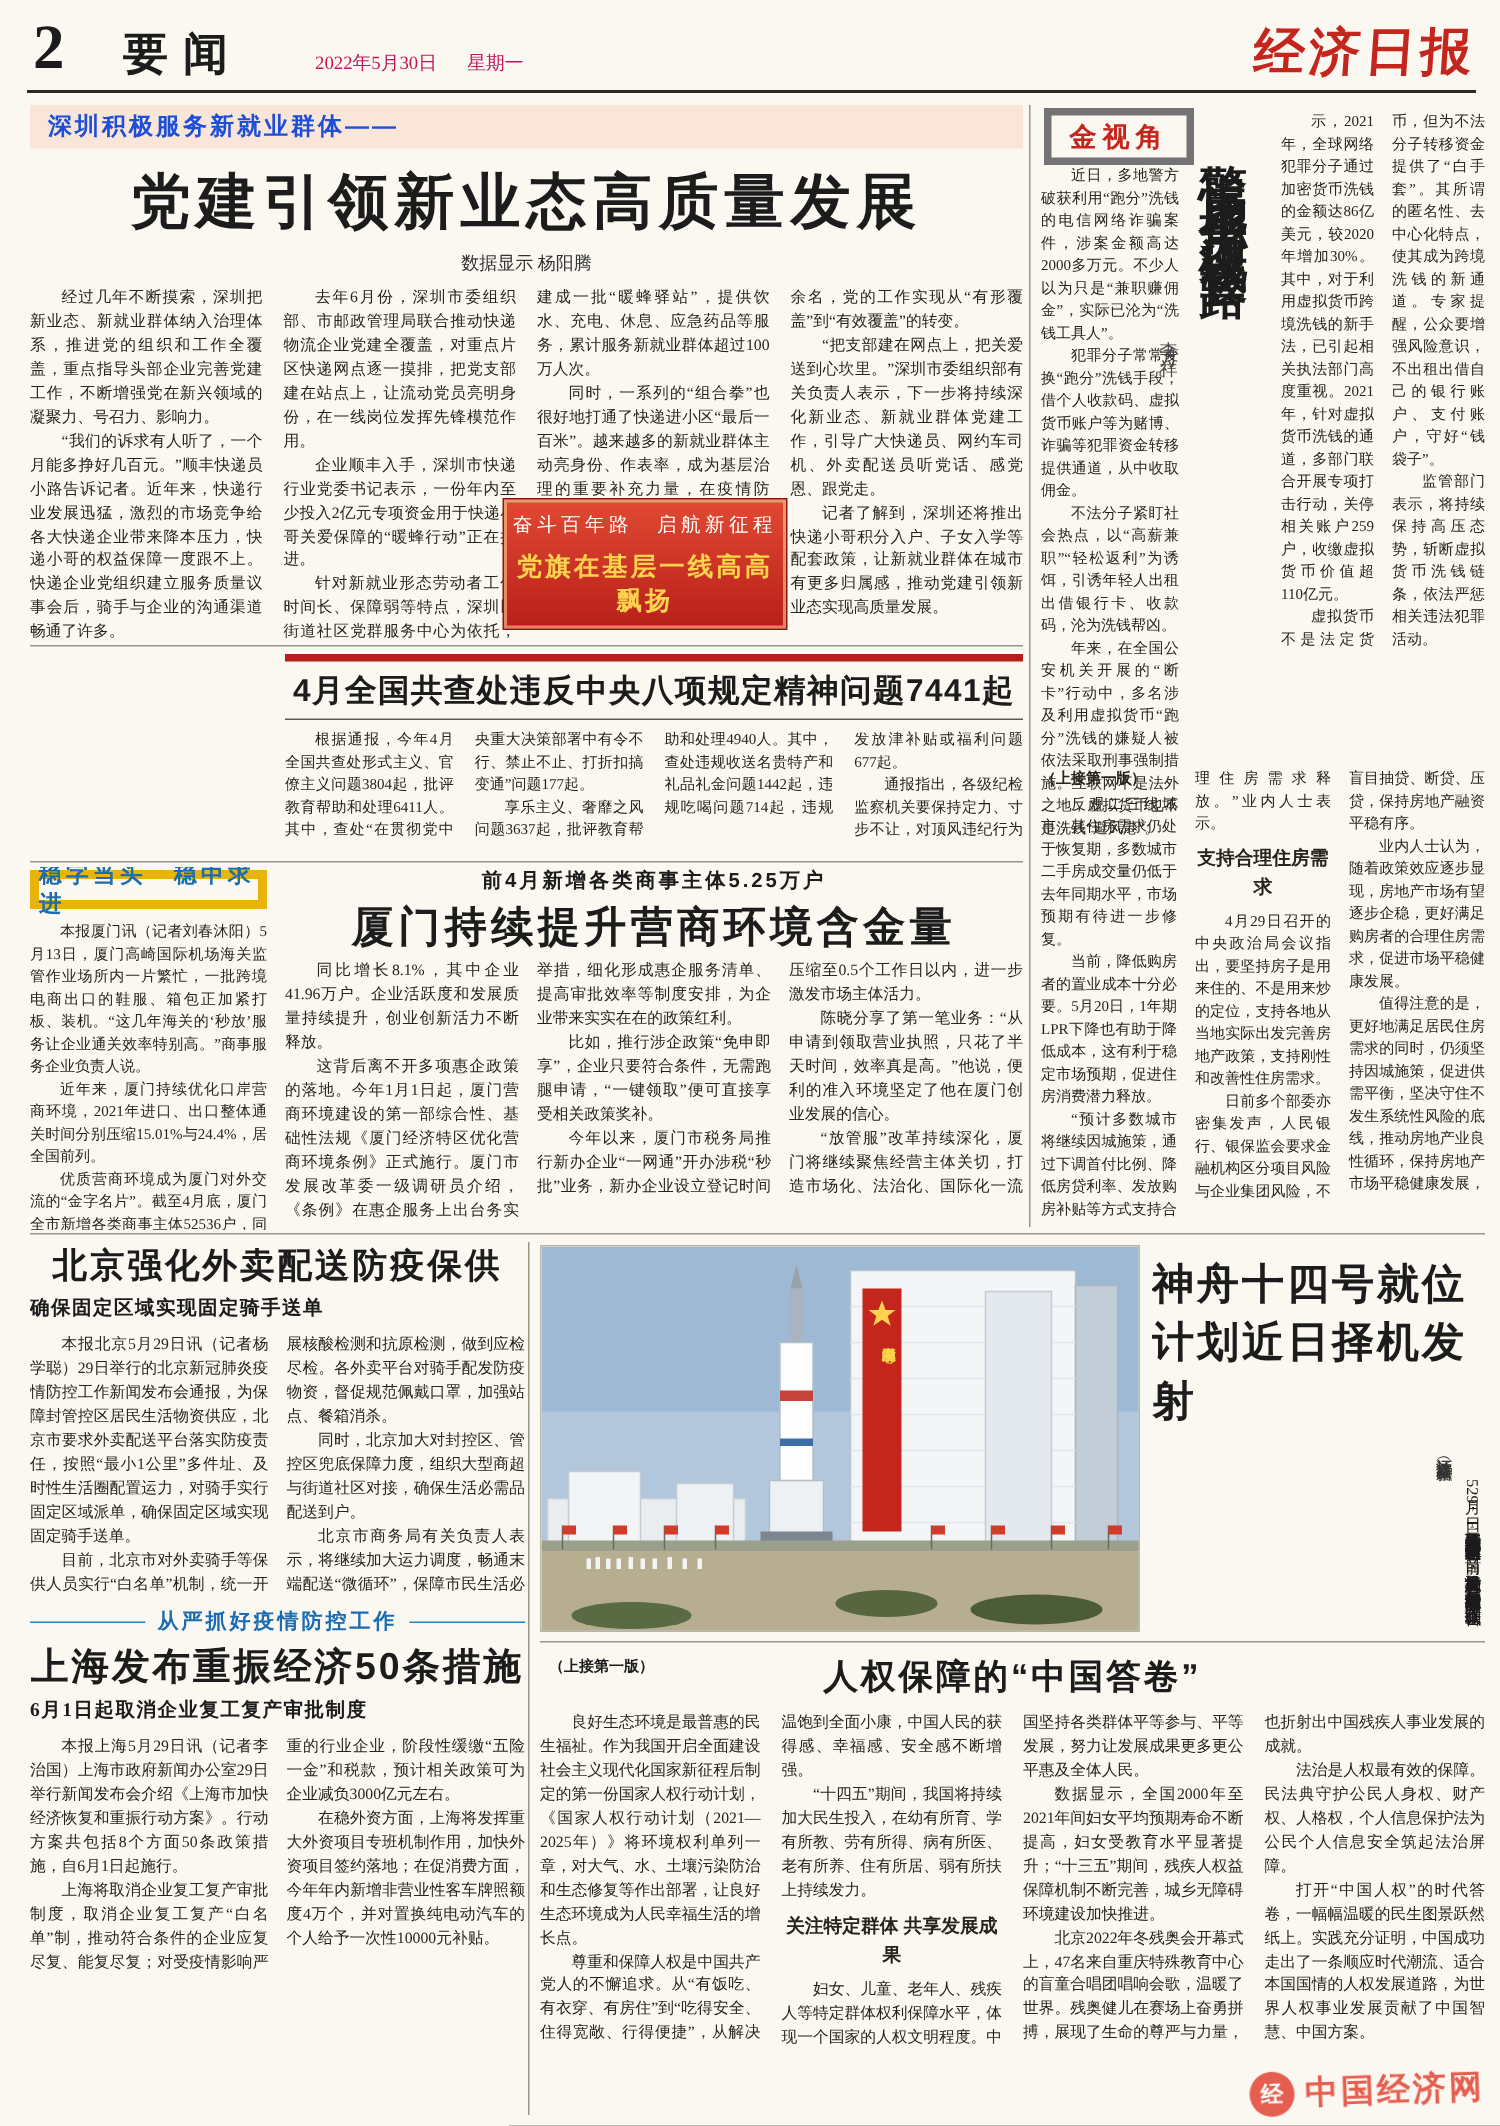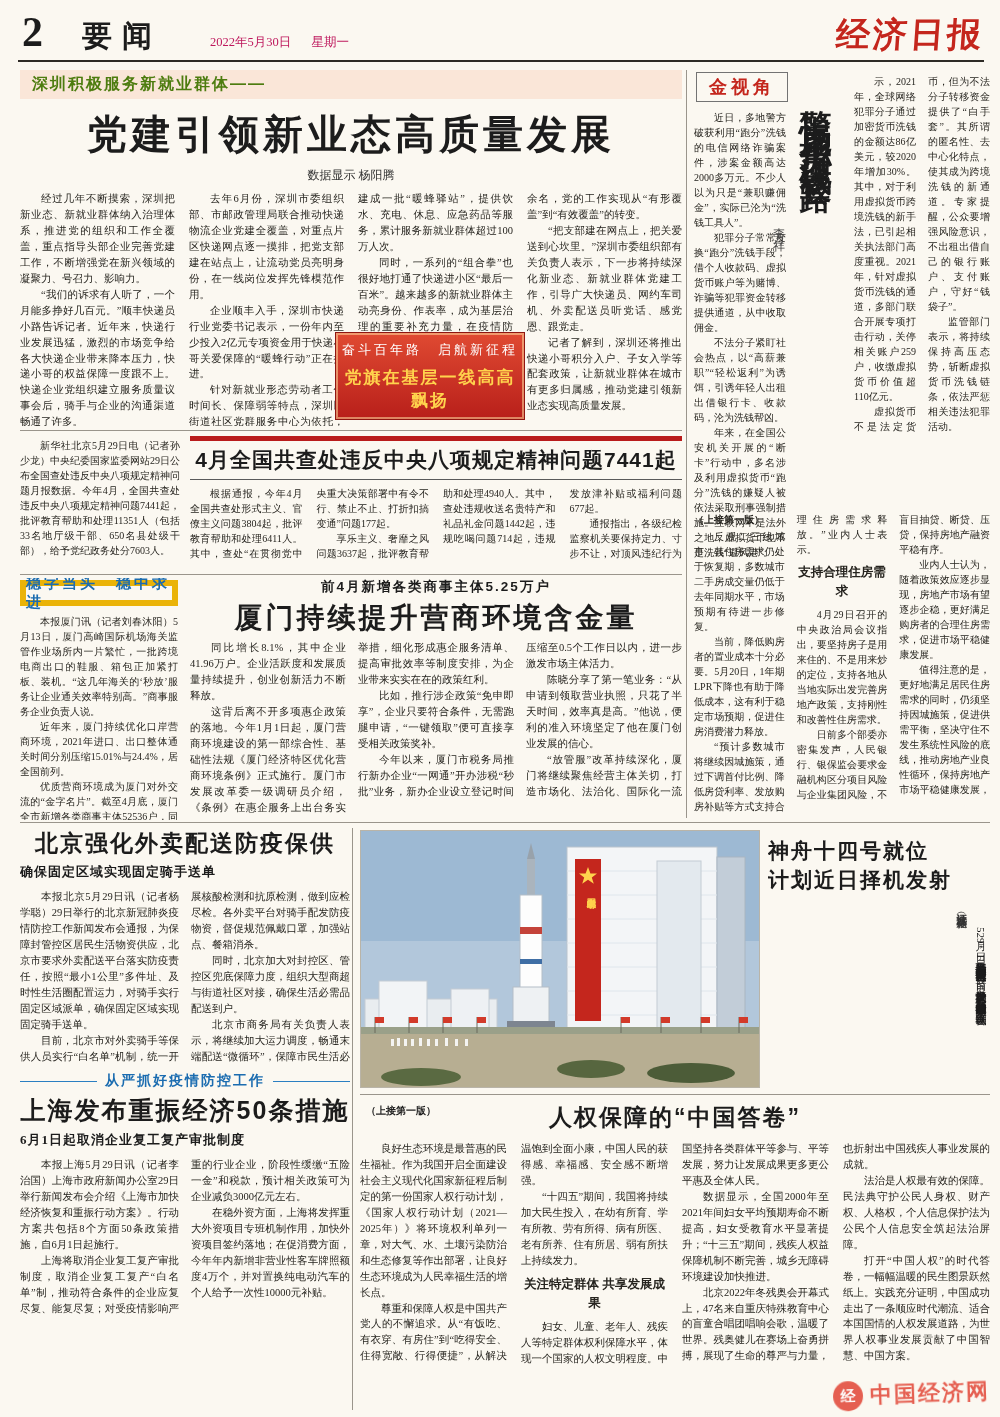--- a/index.html
+++ b/index.html
@@ -16,49 +16,49 @@
   .small-text{font-size:10px;line-height:1.5}
   .cols2{column-count:2;column-gap:12px}
   .cols3{column-count:3;column-gap:12px}
   .cols4{column-count:4;column-gap:14px}
   
   .pageno{font-size:42px;font-weight:bold}
   .section-title{font-size:30px;font-weight:bold;letter-spacing:10px}
   .date-line{font-size:12.5px;color:#be185d}
   .paper-title{font-size:34px;font-weight:bold;color:#c4261d;letter-spacing:3px;transform:skewX(-4deg)}
   
-  .kicker-strip{background:#fae6d8;color:#4d7c0f;font-weight:bold;font-size:16px;padding:4px 12px;letter-spacing:2px}
+  .kicker-strip{background:#fae6d8;color:#1d4ed8;font-weight:bold;font-size:16px;padding:4px 12px;letter-spacing:2px}
   .lead-headline{font-size:40px;font-weight:bold;letter-spacing:4px;text-align:center;margin-top:8px}
   .byline{font-size:12px;text-align:center;margin:5px 0 7px;color:#333}
   .promo{position:absolute;background:linear-gradient(180deg,#e04a32,#b81f1a);color:#fff;display:flex;flex-direction:column;justify-content:center;text-align:center;gap:7px;border:1px solid #8f1510;box-shadow:inset 0 0 0 2px rgba(255,220,160,.55)}
   .promo .l1{font-size:13px;letter-spacing:3px}
   .promo .l2{font-size:17px;font-weight:bold;color:#ffd34d;letter-spacing:2px}
   
-  .gold-label{display:inline-block;color:#c4261d;border:1px solid #737373;font-weight:bold;font-size:18px;letter-spacing:4px;padding:2px 12px}
+  .gold-label{display:inline-block;color:#c4261d;border:5px solid #737373;font-weight:bold;font-size:18px;letter-spacing:4px;padding:2px 12px}
   .vert{writing-mode:vertical-rl}
   .v-headline{font-size:32px;font-weight:bold;letter-spacing:8px}
   .v-author{font-size:12px;color:#444;letter-spacing:6px}
   .subhead{font-size:12.5px;font-weight:bold;text-align:center;margin:6px 0;text-indent:0}
   .continued-marker{font-weight:bold;font-size:10px;margin-bottom:2px}
   
   .rule-box{border-top:5px solid #b91c1c;border-bottom:1px solid #5a5a5a;display:flex;align-items:center;justify-content:center}
   .insp-headline{font-size:21px;font-weight:bold;letter-spacing:1px}
   
   .blue-label{border:6px solid #eab308;color:#1b6cb0;font-weight:bold;font-size:15px;letter-spacing:3px;display:flex;align-items:center;justify-content:center}
   .kicker-sm{font-size:13.5px;font-weight:bold;letter-spacing:2px;text-align:center}
   .xm-headline{font-size:28px;font-weight:bold;letter-spacing:3px;text-align:center}
   
   .bj-headline{font-size:23px;font-weight:bold;letter-spacing:2px;text-align:center}
   .sub-deck{font-size:13px;font-weight:bold;text-align:left;letter-spacing:1px;margin-top:4px}
   .label-row{display:flex;align-items:center;gap:8px}
   .label-row .line{flex:1;border-top:1px solid #2b7fc2}
   .label-row .txt{color:#1b6cb0;font-weight:bold;font-size:14px;letter-spacing:2px}
   .sh-headline{font-size:25px;font-weight:bold;letter-spacing:2px;text-align:center;margin-top:4px}
   
-  .ph-head{font-size:21px;font-weight:bold;line-height:1.4;letter-spacing:2px}
+  .ph-head{font-size:28px;font-weight:bold;line-height:1.4;letter-spacing:2px}
   .v-caption{writing-mode:vertical-rl;font-size:11px;line-height:1.75;text-align:justify}
   .v-caption p{text-indent:2em;margin:0}
   .v-caption .credit{text-indent:0;color:#333}
   
   .rights-headline{font-size:23px;font-weight:bold;letter-spacing:2px;text-align:center}
   
   .watermark{position:absolute;right:10px;bottom:8px;display:flex;align-items:center;gap:7px;opacity:.8;transform:rotate(-2deg);filter:blur(.3px);z-index:9}
   .watermark .ball{width:30px;height:30px;border-radius:50%;background:#e03a2a;color:#fff;display:flex;align-items:center;justify-content:center;font-weight:bold;font-size:15px}
   .watermark .wm-text{color:#e03a2a;font-weight:bold;font-size:22px;letter-spacing:2px}
 </style>
@@ -126,23 +126,20 @@
           <p>4月29日召开的中央政治局会议指出，要坚持房子是用来住的、不是用来炒的定位，支持各地从当地实际出发完善房地产政策，支持刚性和改善性住房需求。</p>
           <p>日前多个部委亦密集发声，人民银行、银保监会要求金融机构区分项目风险与企业集团风险，不盲目抽贷、断贷、压贷，保持房地产融资平稳有序。</p>
           <p>业内人士认为，随着政策效应逐步显现，房地产市场有望逐步企稳，更好满足购房者的合理住房需求，促进市场平稳健康发展。</p>
           <p>值得注意的是，更好地满足居民住房需求的同时，仍须坚持因城施策，促进供需平衡，坚决守住不发生系统性风险的底线，推动房地产业良性循环，保持房地产市场平稳健康发展，坚持“房住不炒”定位。</p>
         </div>
     </div>
   </div>
 
   <div class="hline" style="left:20px;top:430px;width:662px"></div>
   <div class="region" style="left:20px;top:434px;width:662px;height:136px">
-    <div class="abs body-text small-text" style="left:0;top:4px;width:160px;height:130px">
-        <p>新华社北京5月29日电（记者孙少龙）中央纪委国家监委网站29日公布全国查处违反中央八项规定精神问题月报数据。今年4月，全国共查处违反中央八项规定精神问题7441起，批评教育帮助和处理11351人（包括33名地厅级干部、650名县处级干部），给予党纪政务处分7603人。</p>
-      </div>
     <div class="abs rule-box" style="left:170px;top:2px;width:492px;height:44px">
       <div class="insp-headline sans">4月全国共查处违反中央八项规定精神问题7441起</div>
     </div>
     <div class="abs body-text small-text cols4" style="left:170px;top:52px;width:492px;height:82px">
         <p>根据通报，今年4月全国共查处形式主义、官僚主义问题3804起，批评教育帮助和处理6411人。其中，查处“在贯彻党中央重大决策部署中有令不行、禁止不止、打折扣搞变通”问题177起。</p>
         <p>享乐主义、奢靡之风问题3637起，批评教育帮助和处理4940人。其中，查处违规收送名贵特产和礼品礼金问题1442起，违规吃喝问题714起，违规发放津补贴或福利问题677起。</p>
         <p>通报指出，各级纪检监察机关要保持定力、寸步不让，对顶风违纪行为从严查处，持续释放越往后盯得越紧、执纪越严的强烈信号。</p>
       </div>
   </div>
 

